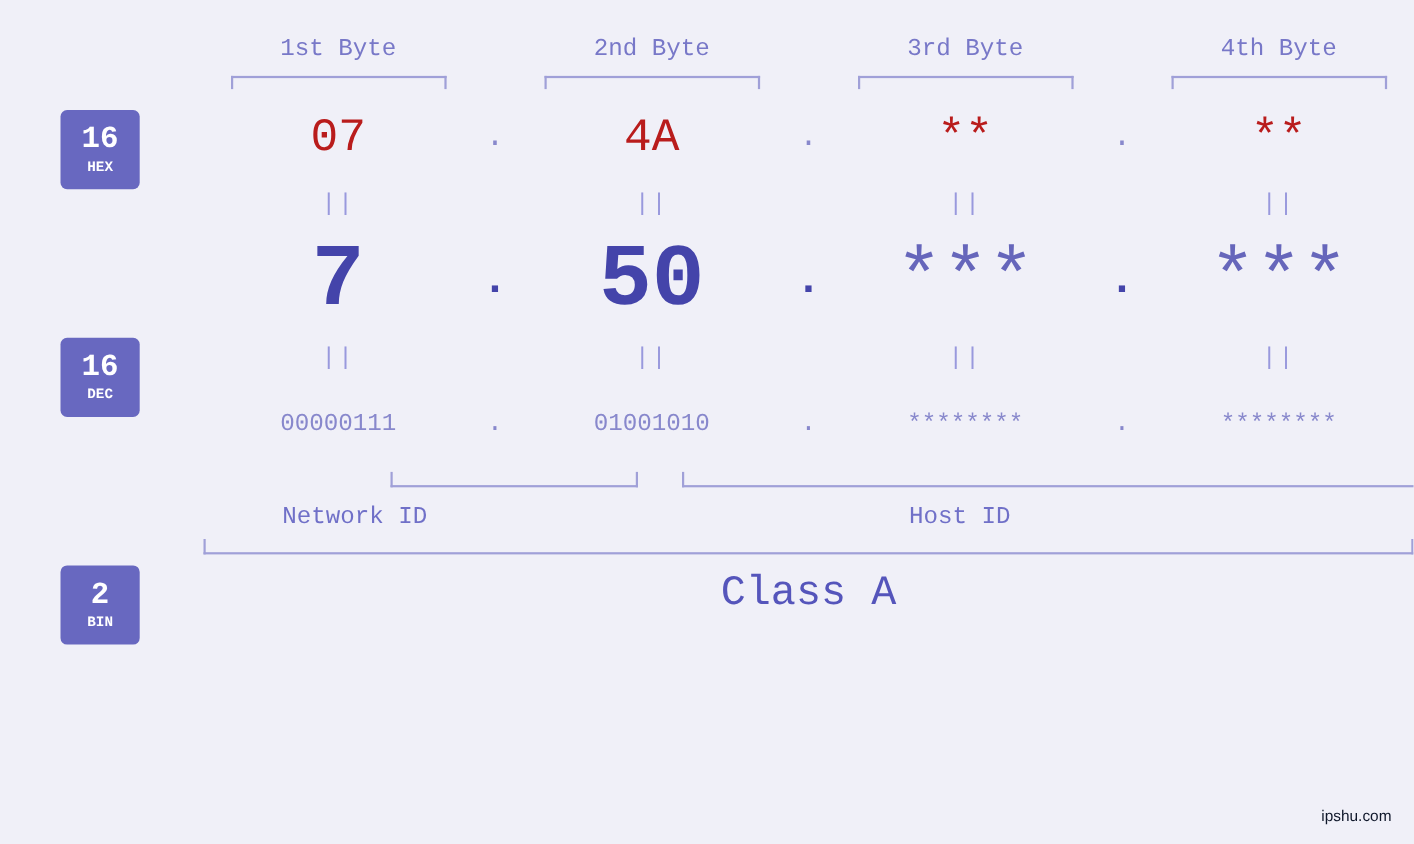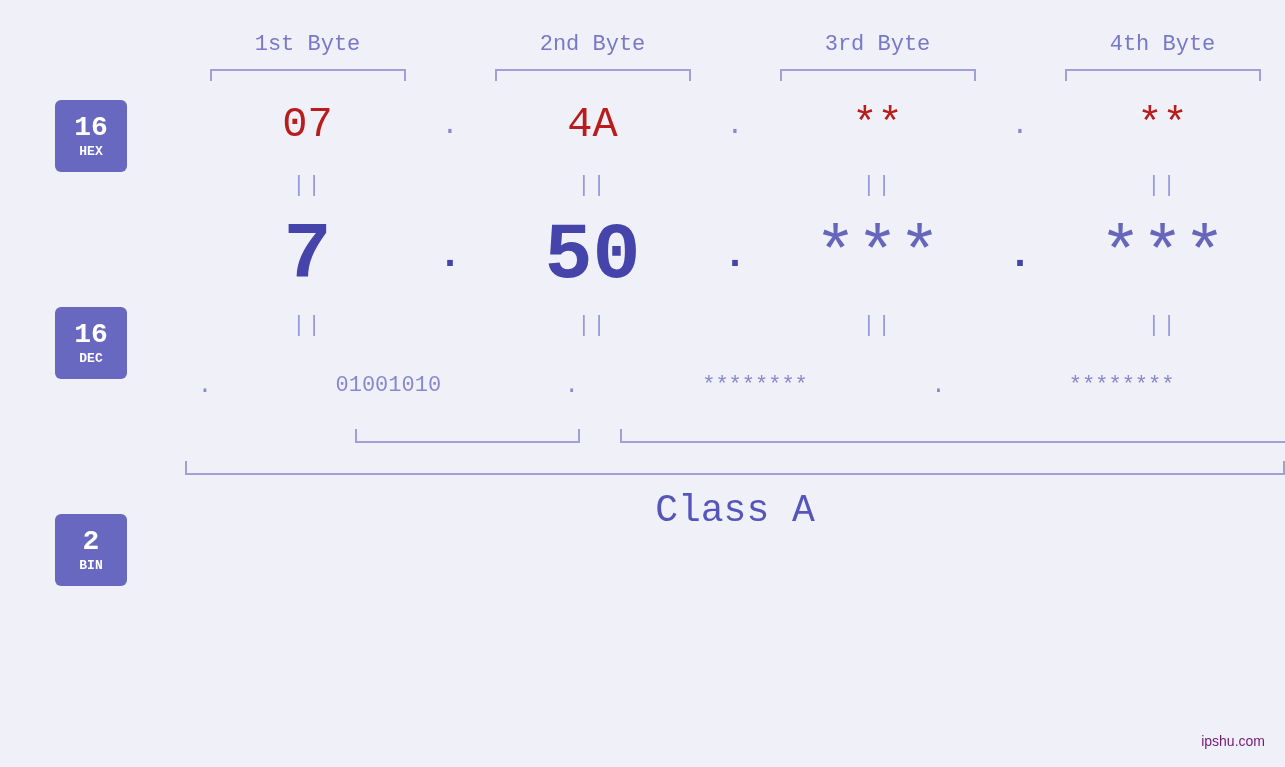--- a/index.html
+++ b/index.html
@@ -192,21 +192,21 @@
       position: relative;
       height: 24px;
       margin-top: 4px;
     }
 
     
     .watermark {
       position: absolute;
       bottom: 18px;
       right: 20px;
-      color: #701a75;
+      color: #0f172a;
       font-size: 14px;
       font-family: Arial, sans-serif;
     }
 
     
     .rows-wrapper {
       position: relative;
       margin-left: 140px;
       width: 1100px;
     }
@@ -329,20 +329,23 @@
       <div class="equals-cell">||</div>
       <div class="sep-spacer"></div>
       <div class="equals-cell">||</div>
       <div class="sep-spacer"></div>
       <div class="equals-cell">||</div>
       <div class="sep-spacer"></div>
       <div class="equals-cell">||</div>
     </div>
 
     <div class="bin-row">
+      <div class="byte-col">
+        <span class="bin-value">00000111</span>
+      </div>
       <div class="sep-col">
         <span class="bin-sep">.</span>
       </div>
       <div class="byte-col">
         <span class="bin-value">01001010</span>
       </div>
       <div class="sep-col">
         <span class="bin-sep">.</span>
       </div>
       <div class="byte-col">
@@ -370,20 +373,28 @@
       <div style="
         position:absolute;
         left: calc(25% + 20px);
         right: 0px;
         height: 14px;
         border: 2px solid #a0a0d8;
         border-top: none;
       "></div>
     </div>
 
+    <div style="display:flex; width:1100px; margin-top:4px;">
+      <div style="width:25%; text-align:center;">
+        <span style="color:#7070c8; font-size:22px; font-family:'Courier New',monospace;">Network ID</span>
+      </div>
+      <div style="flex:1; text-align:center;">
+        <span style="color:#7070c8; font-size:22px; font-family:'Courier New',monospace;">Host ID</span>
+      </div>
+    </div>
 
     <div style="width:1100px; height:20px; margin-top:8px;">
       <div style="width:100%; height:14px; border:2px solid #a0a0d8; border-top:none;"></div>
     </div>
 
     <div style="width:1100px; text-align:center; margin-top:8px;">
       <span style="color:#5555bb; font-size:38px; font-family:'Courier New',monospace;">Class A</span>
     </div>
 
   </div>

